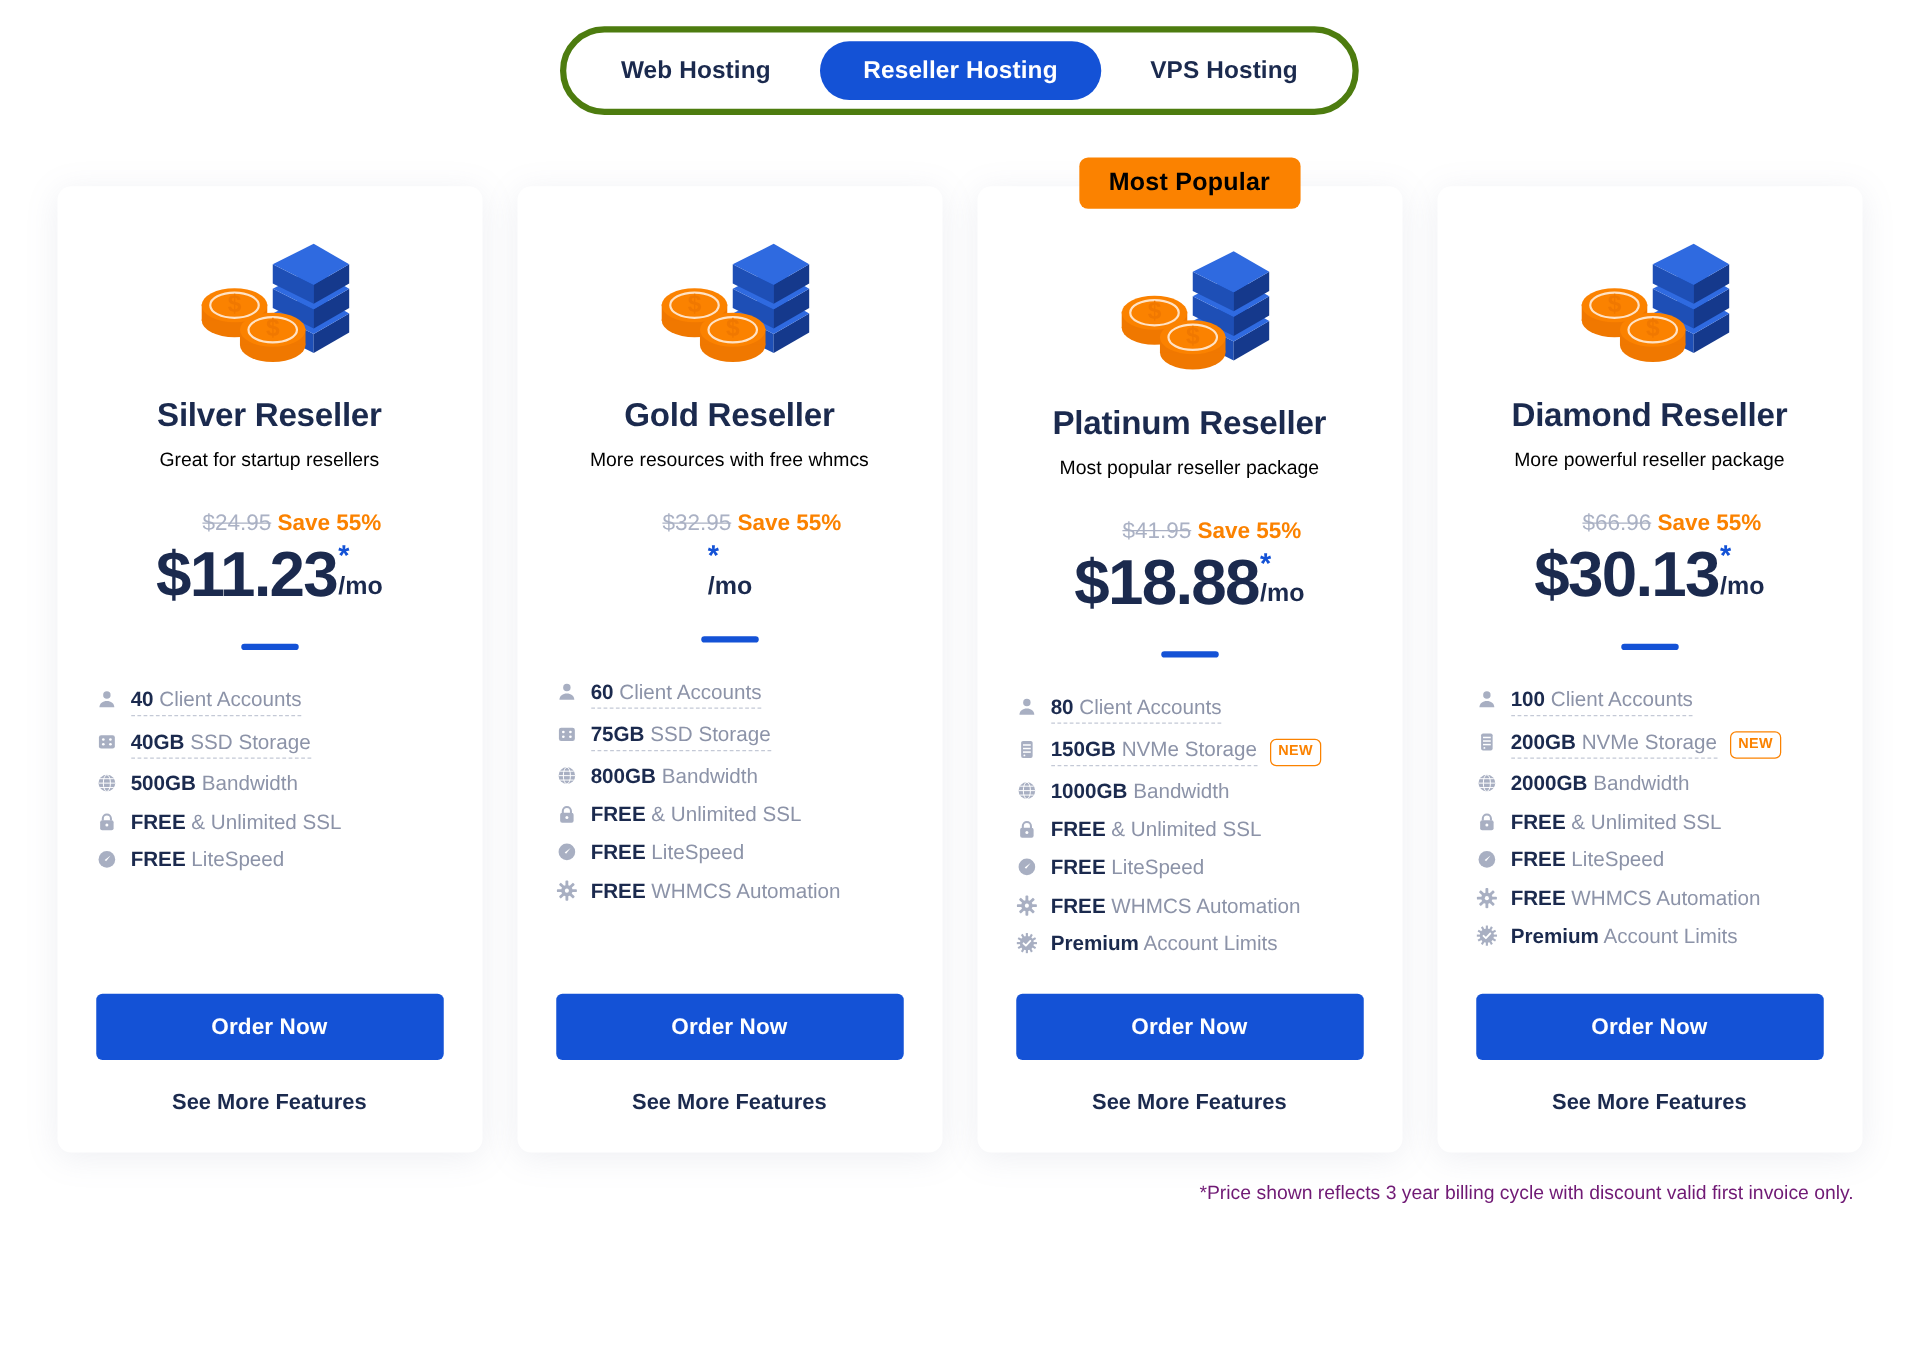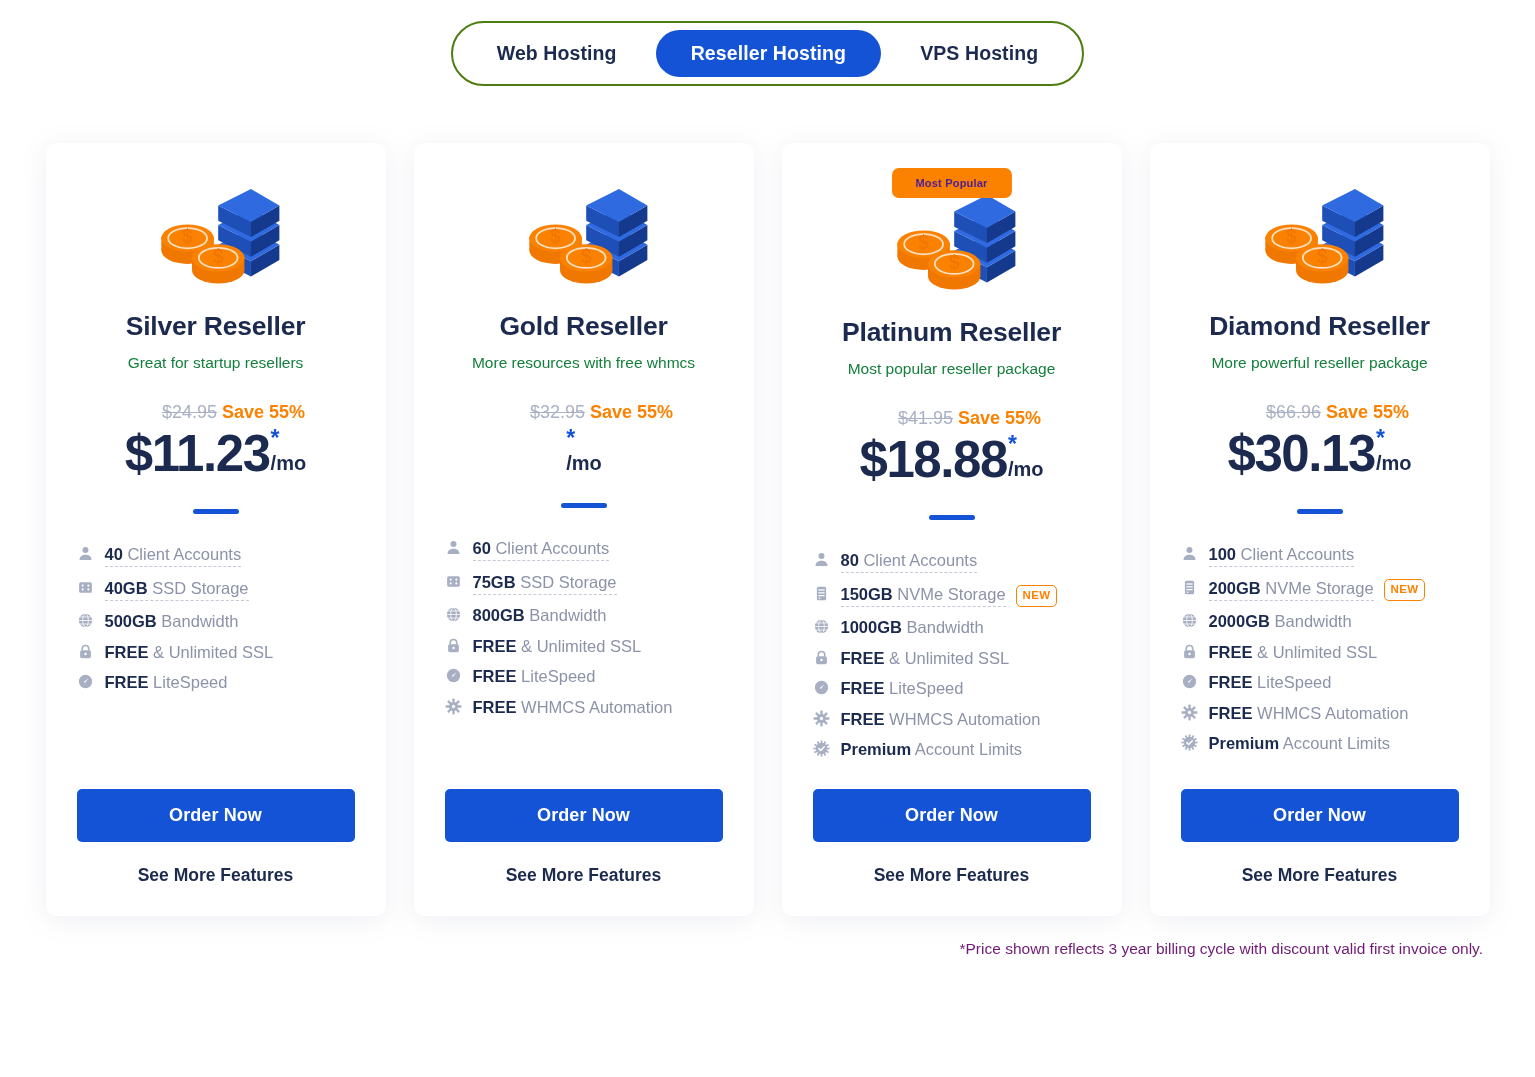--- a/index.html
+++ b/index.html
@@ -15,21 +15,21 @@
 
   
   .tabbar-wrap {
     display: flex;
     justify-content: center;
     padding-top: 21px;
   }
   .tabbar {
     display: inline-flex;
     align-items: center;
-    border: 2px solid #4d7c0f;
+    border: 5px solid #4d7c0f;
     border-radius: 40px;
     background: #ffffff;
     padding: 7px 9px;
     gap: 4px;
   }
   .tab {
     font-size: 19.5px;
     font-weight: bold;
     color: #1b2a4e;
     padding: 12px 35px;
@@ -63,45 +63,44 @@
     align-items: center;
   }
   .card.featured { padding-top: 40px; }
 
   .badge {
     position: absolute;
     top: -23px;
     left: 50%;
     transform: translateX(-50%);
     background: #fb8200;
-    color: #4c1d95;
-    font-size: 11px;
+    color: #000000;
+    font-size: 20px;
     font-weight: bold;
     padding: 9px 24px;
     border-radius: 7px;
     white-space: nowrap;
     letter-spacing: .2px;
-    margin-top: 48px;
   }
 
   
   .prod-icon { width: 132px; height: 118px; display: block; }
 
   
   .plan-name {
     font-size: 26.5px;
     font-weight: bold;
     color: #1b2a4e;
     margin-top: 16px;
     letter-spacing: -.2px;
     text-align: center;
   }
   .plan-sub {
     font-size: 15.5px;
-    color: #15803d;
+    color: #000000;
     margin-top: 12px;
     text-align: left;
   }
 
   
   .old-line {
     margin-top: 30px;
     font-size: 18px;
     text-align: center;
     white-space: nowrap;

